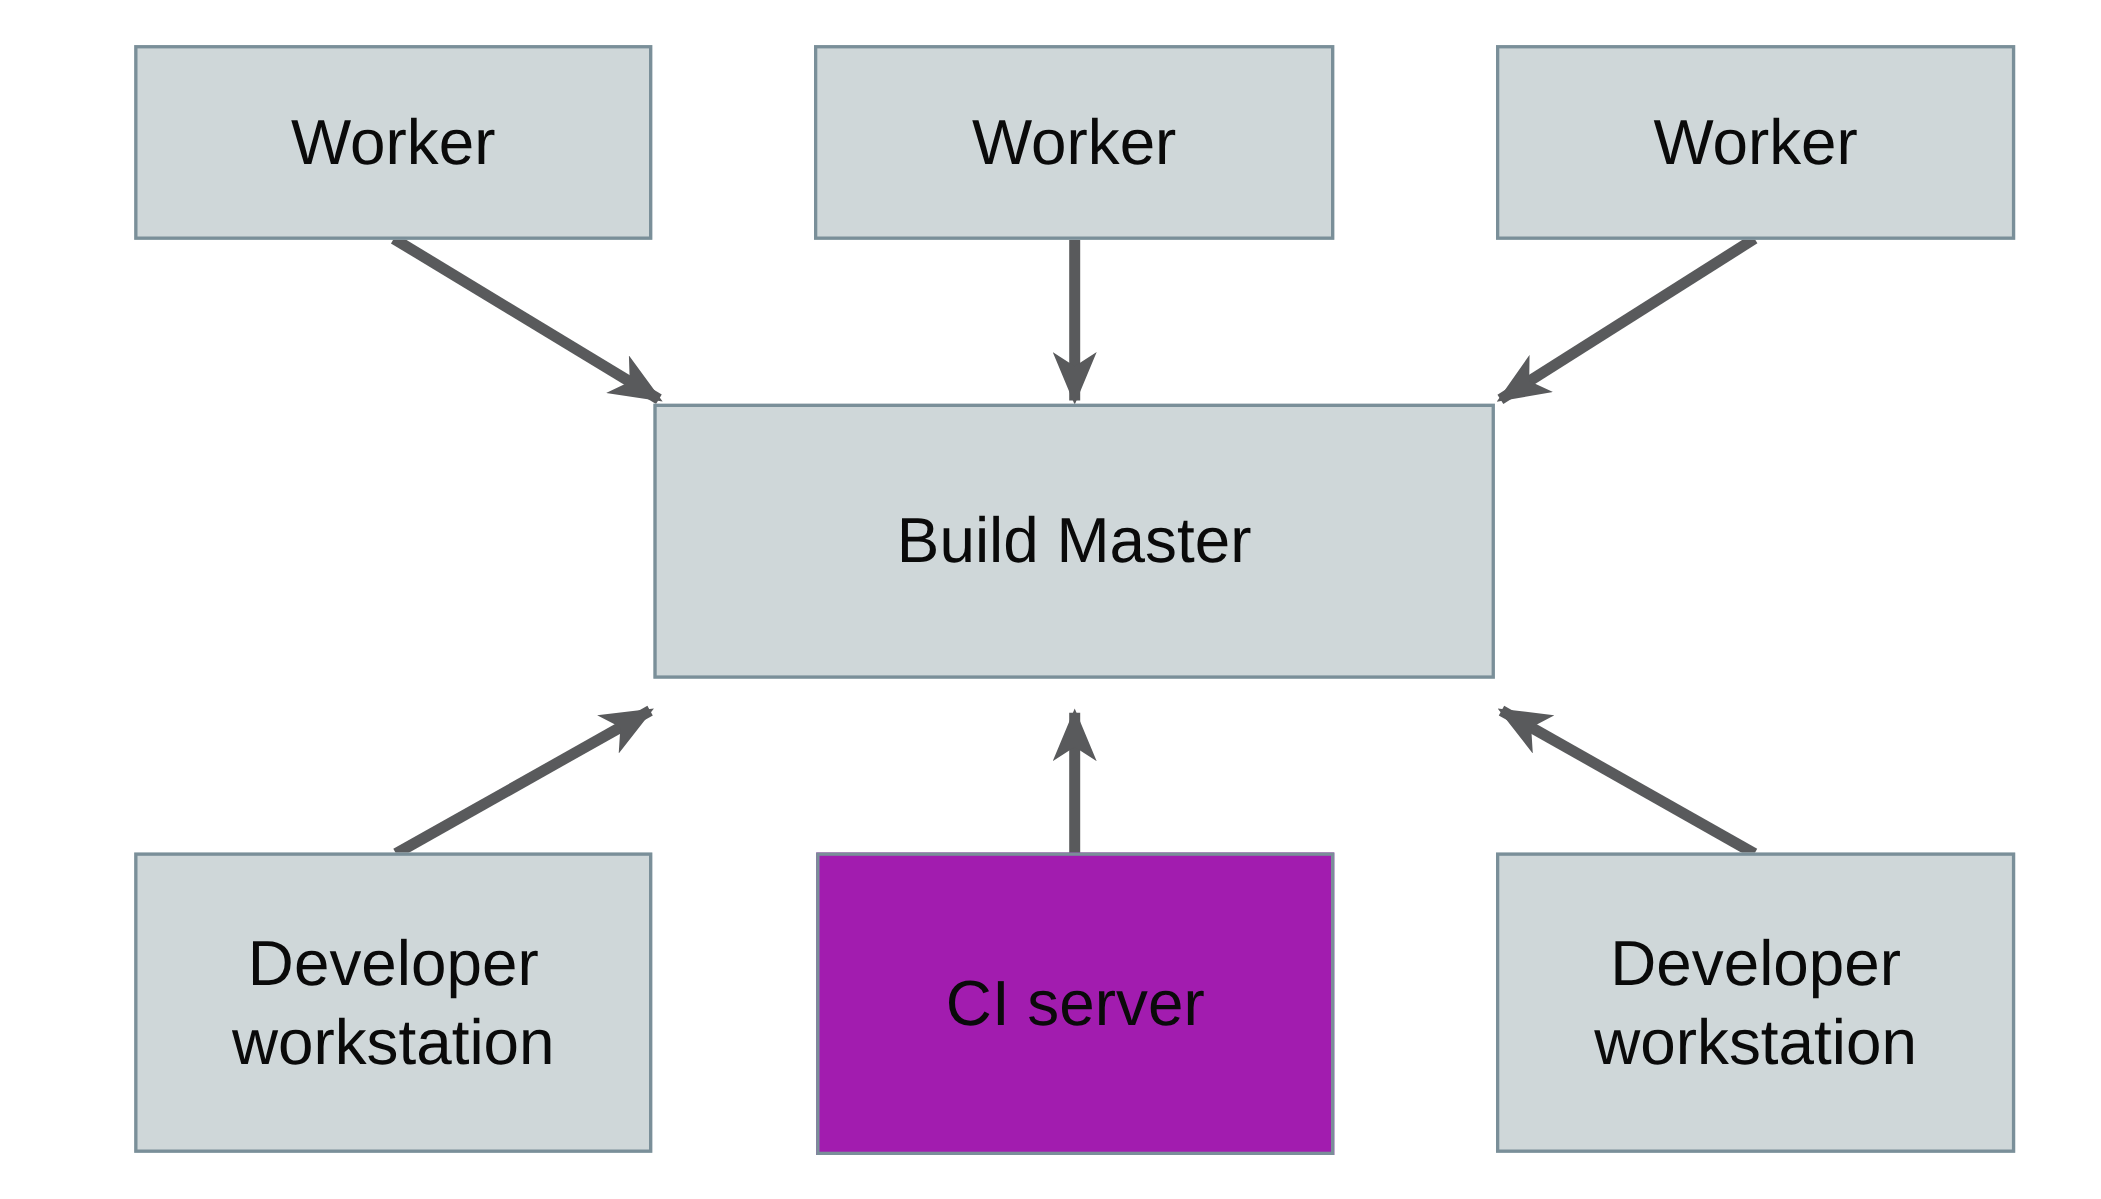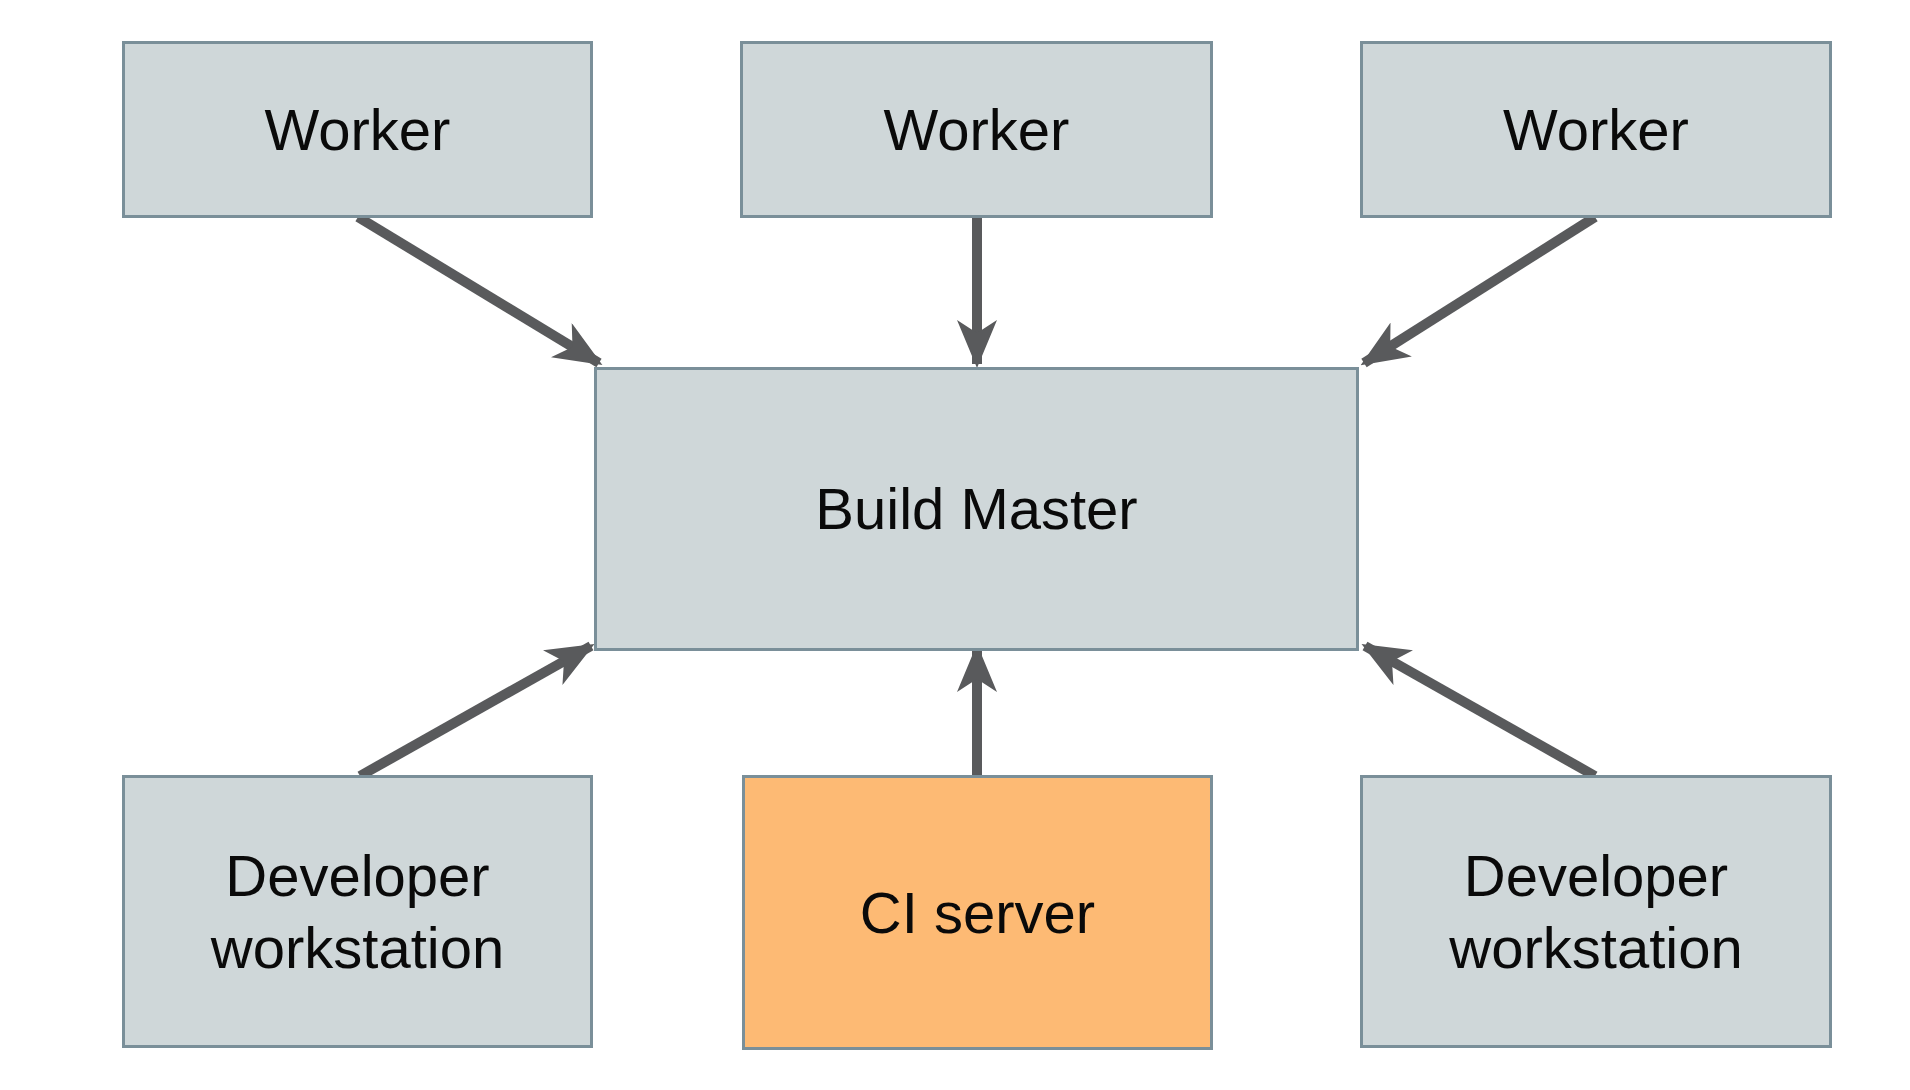--- a/index.html
+++ b/index.html
@@ -63,26 +63,26 @@
   <div id="node-layer">
       <div class="node" style="left: 122px; top: 41px; width: 471px; height: 177px; background: rgb(207, 215, 217); border-color: rgb(122, 143, 153);">
         <div class="node-label" style="color: rgb(10, 10, 10);">Worker</div>
       </div>
       <div class="node" style="left: 740px; top: 41px; width: 473px; height: 177px; background: rgb(207, 215, 217); border-color: rgb(122, 143, 153);">
         <div class="node-label" style="color: rgb(10, 10, 10);">Worker</div>
       </div>
       <div class="node" style="left: 1360px; top: 41px; width: 472px; height: 177px; background: rgb(207, 215, 217); border-color: rgb(122, 143, 153);">
         <div class="node-label" style="color: rgb(10, 10, 10);">Worker</div>
       </div>
-      <div class="node" style="left: 594px; top: 367px; width: 765px; height: 284px; background: rgb(207, 215, 217); border-color: rgb(122, 143, 153);">
+      <div class="node" style="left: 594px; top: 367px; width: 765px; height: 250px; background: rgb(207, 215, 217); border-color: rgb(122, 143, 153);">
         <div class="node-label" style="color: rgb(10, 10, 10);">Build Master</div>
       </div>
       <div class="node" style="left: 122px; top: 775px; width: 471px; height: 273px; background: rgb(207, 215, 217); border-color: rgb(122, 143, 153);">
         <div class="node-label" style="color: rgb(10, 10, 10);">Developer workstation</div>
       </div>
-      <div class="node" style="left: 742px; top: 775px; width: 471px; height: 275px; background: #fdba74; border-color: rgb(122, 143, 153);">
+      <div class="node" style="left: 742px; top: 775px; width: 471px; height: 275px; background: #a21caf; border-color: rgb(122, 143, 153);">
         <div class="node-label" style="color: rgb(10, 10, 10);">CI server</div>
       </div>
       <div class="node" style="left: 1360px; top: 775px; width: 472px; height: 273px; background: rgb(207, 215, 217); border-color: rgb(122, 143, 153);">
         <div class="node-label" style="color: rgb(10, 10, 10);">Developer workstation</div>
       </div>
     </div>
 </div>
 
 </body></html>

